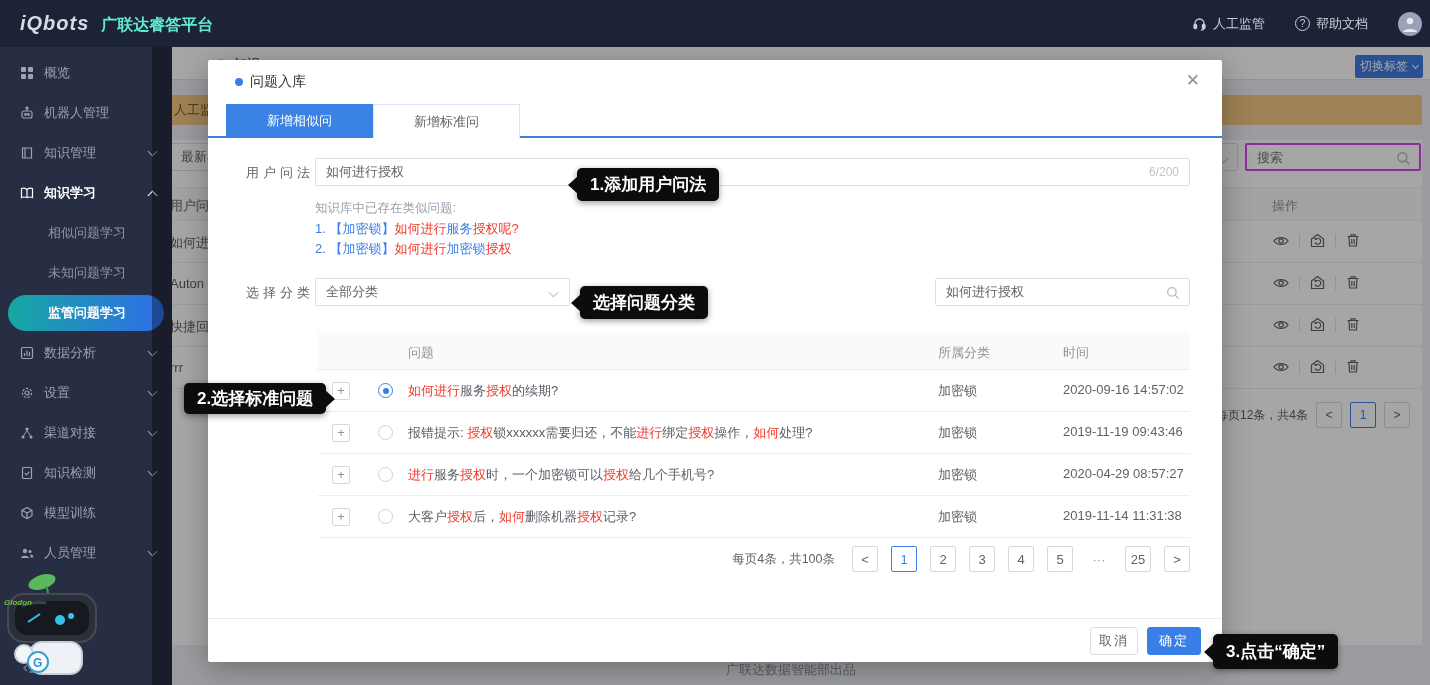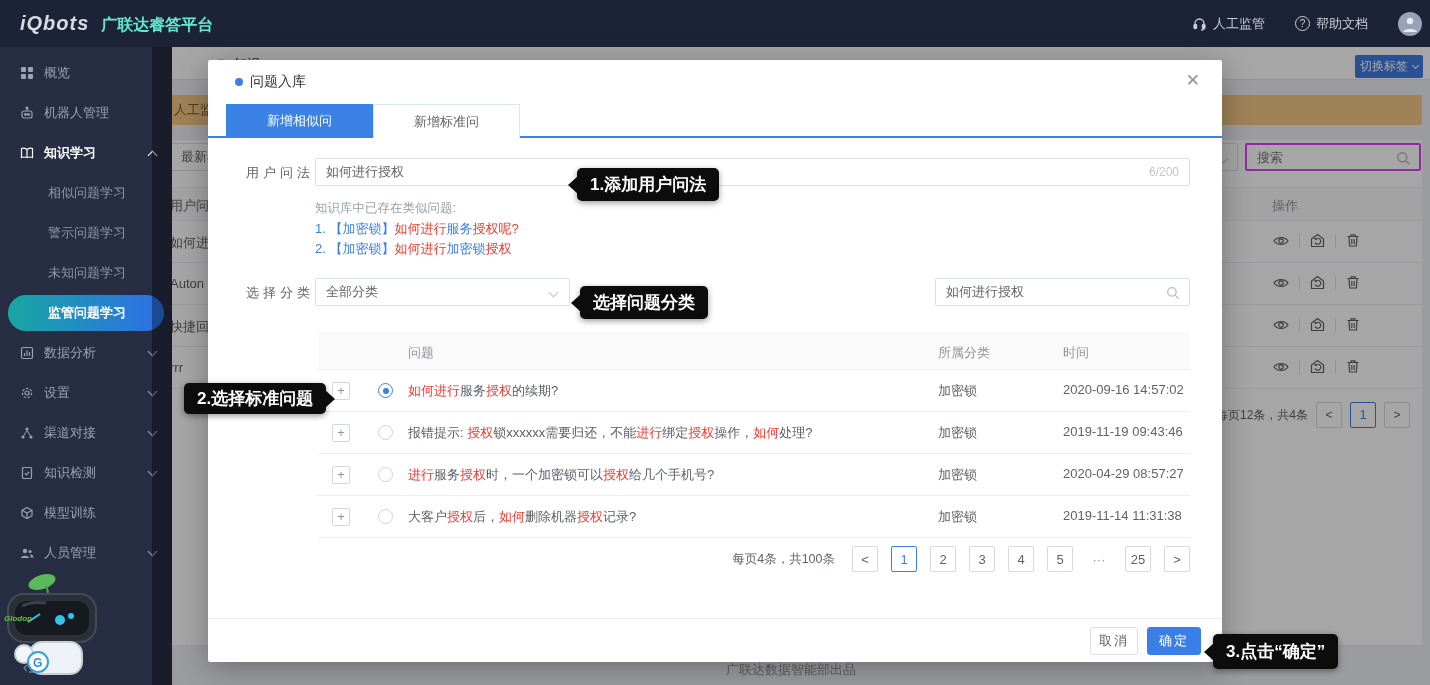--- a/index.html
+++ b/index.html
@@ -25,21 +25,21 @@
   .side-item.parent-open { color:#ffffff; font-weight:700; }
   .side-sub { height:40px; display:flex; align-items:center; padding-left:48px; color:#8e96ad; cursor:pointer; position:relative; font-size:13px; }
   .side-sub.active { margin:2px 8px; height:36px; padding-left:40px; border-radius:18px; background:linear-gradient(90deg,#17a7a2,#2e6ee8); color:#fff; font-weight:700; }
   .chev { width:7px; height:7px; border-right:1.5px solid currentColor; border-bottom:1.5px solid currentColor; display:inline-block; position:absolute; right:16px; }
   .chev.down { transform:rotate(45deg); top:15px; }
   .chev.up { transform:rotate(-135deg); top:19px; }
   .collapse-btn { position:absolute; left:22px; bottom:10px; color:#7a8196; cursor:pointer; }
 
   
   .mascot { position:absolute; left:0; bottom:0; width:112px; height:115px; z-index:25; pointer-events:none; }
-  .mascot-brand { position:absolute; left:4px; top:44px; font-size:8px; font-weight:700; color:#6fbf4e; font-style:italic; }
+  .mascot-brand { position:absolute; left:4px; top:28px; font-size:8px; font-weight:700; color:#6fbf4e; font-style:italic; }
 
   
   .content { position:absolute; left:152px; top:47px; width:1278px; height:638px; }
   .tabstrip { position:absolute; left:0; top:0; width:1278px; height:33px; background:#fff; border-bottom:1px solid #e2e2e2; }
   .page-tab { position:absolute; left:64px; top:8px; display:flex; align-items:center; color:#303133; }
   .tab-dot { width:10px; height:10px; border-radius:50%; background:#c0c4cc; margin-right:8px; }
   .switch-tag { position:absolute; left:1203px; top:8px; width:68px; height:23px; background:#3f7ce0; color:#fff; font-size:12px; border:none; border-radius:2px; display:flex; align-items:center; justify-content:center; cursor:pointer; }
   .switch-tag .chev { position:static; width:5px; height:5px; transform:rotate(45deg); margin-left:5px; margin-top:-3px; border-color:#fff; }
   .banner { position:absolute; left:8px; top:48px; width:1262px; height:30px; background:#f5c884; border-radius:2px; display:flex; align-items:center; padding-left:14px; color:#7c5a28; }
   .bg-card { position:absolute; left:8px; top:93px; width:1262px; height:505px; background:#fff; }
@@ -158,33 +158,38 @@
   <div class="side-item">
     <svg class="sicon" width="14" height="14" viewBox="0 0 14 14" fill="none" stroke="#99a2b8" stroke-width="1.2">
         <rect x="2" y="5" width="10" height="7" rx="2"></rect>
         <circle cx="5.5" cy="8.5" r="0.8" fill="#99a2b8"></circle>
         <circle cx="8.5" cy="8.5" r="0.8" fill="#99a2b8"></circle>
         <path d="M7 5V2.5"></path>
         <circle cx="7" cy="2" r="1" fill="#99a2b8"></circle>
       </svg>
     <span>机器人管理</span>
   </div>
+  <div class="side-item">
+    <svg class="sicon" width="14" height="14" viewBox="0 0 14 14" fill="none" stroke="#99a2b8" stroke-width="1.2">
+        <path d="M2.5 2h9v10h-9z"></path>
+        <path d="M5 2v10"></path>
+      </svg>
+    <span>知识管理</span>
+    <i class="chev down"></i>
+  </div>
   <div class="side-item parent-open">
     <svg class="sicon" width="14" height="14" viewBox="0 0 14 14" fill="none" stroke="#ffffff" stroke-width="1.2">
         <path d="M7 3.5Q4 1.5 1.5 2.5V11.5Q4 10.5 7 11.5Q10 10.5 12.5 11.5V2.5Q10 1.5 7 3.5Z"></path>
         <path d="M7 3.5v8"></path>
       </svg>
     <span>知识学习</span>
     <i class="chev up"></i>
   </div>
   <div class="side-sub">
       <span>相似问题学习</span>
-    </div>
-  <div class="side-sub">
-      <span>警示问题学习</span>
     </div>
   <div class="side-sub">
       <span>未知问题学习</span>
     </div>
   <div class="side-sub active">
       <span>监管问题学习</span>
     </div>
   <div class="side-item">
     <svg class="sicon" width="14" height="14" viewBox="0 0 14 14" fill="none" stroke="#99a2b8" stroke-width="1.2">
         <rect x="1.5" y="1.5" width="11" height="11" rx="1.5"></rect>

